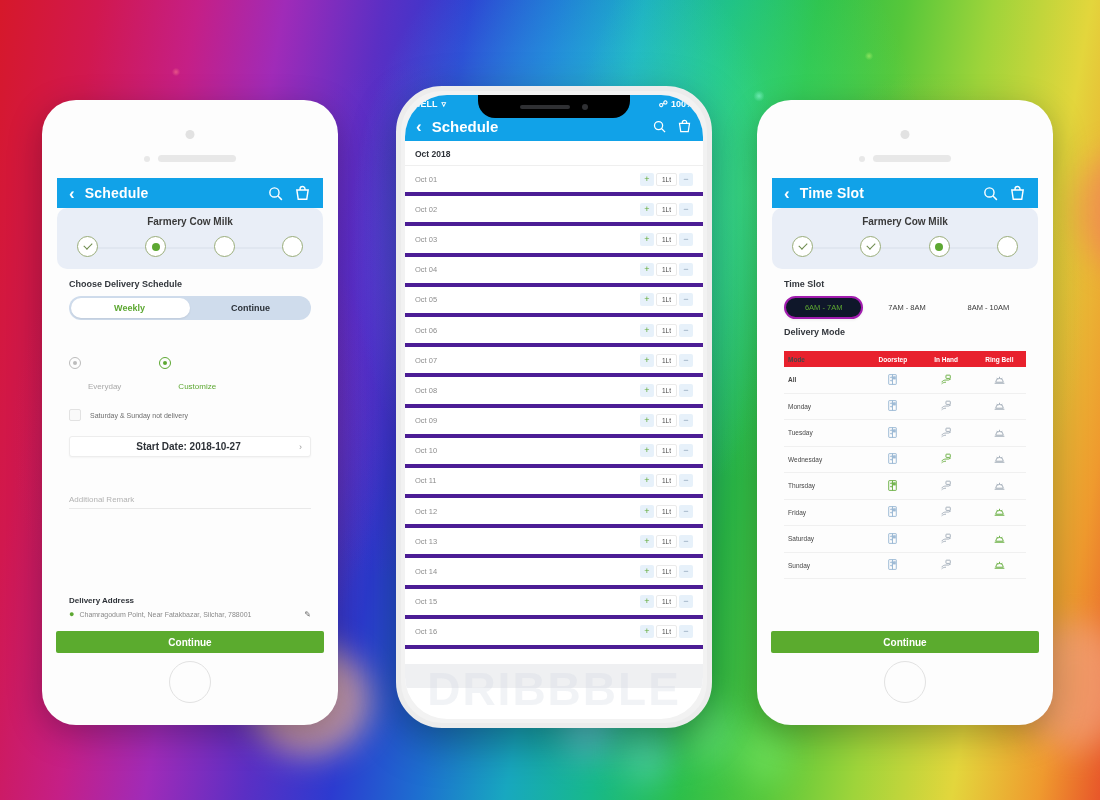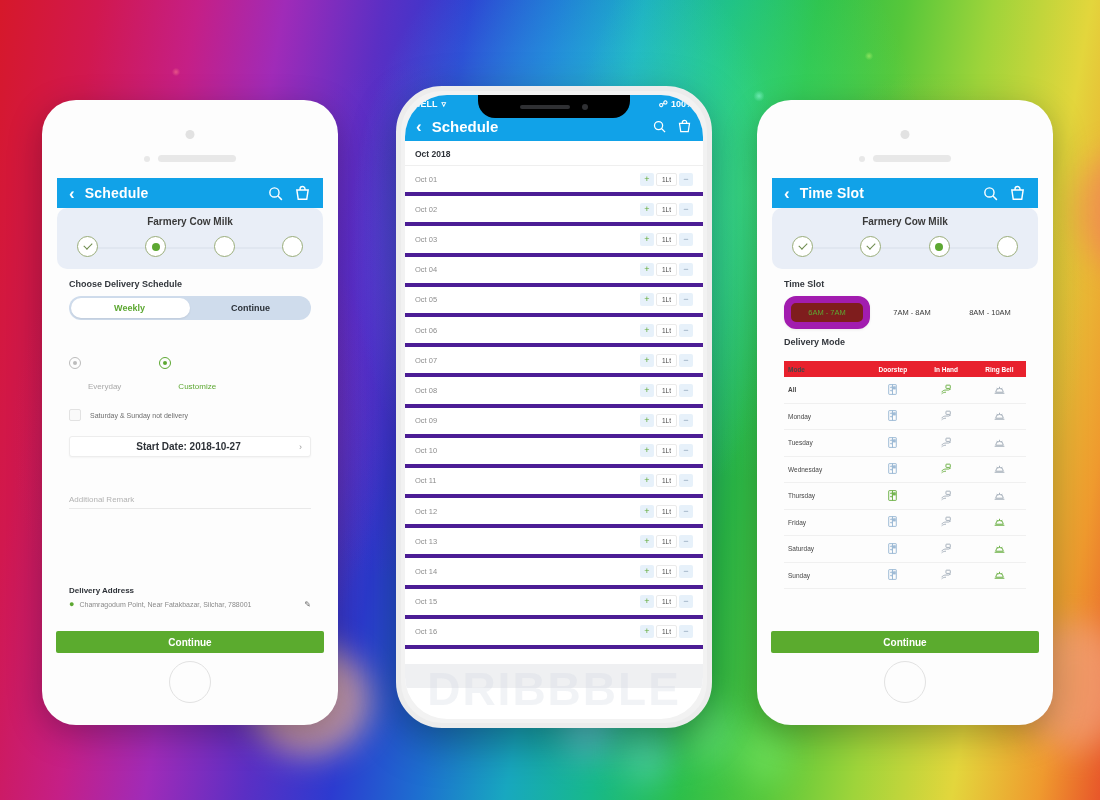--- a/index.html
+++ b/index.html
@@ -132,21 +132,21 @@
 
   .date-field { margin:15px 12px 0; height:21px; border:1px solid #ededed; border-radius:3px;
                 background:#fff; display:flex; align-items:center; padding:0 8px;
                 box-shadow:0 1px 2px rgba(0,0,0,.04); }
   .date-field .txt { flex:1; text-align:center; font-size:10px; font-weight:bold; color:#2e3238; }
   .date-field .chev { font-size:9px; color:#9b9b9b; }
 
   .remark { margin:38px 12px 0; border-bottom:1px solid #e9e9e9; padding-bottom:4px;
             font-size:8px; color:#b3b3b3; }
 
-  .addr-block { position:absolute; left:0; right:0; bottom:68px; padding:0 12px; }
+  .addr-block { position:absolute; left:0; right:0; bottom:58px; padding:0 12px; }
   .addr-title { font-size:8px; font-weight:bold; color:#2e3238; margin-bottom:5px; }
   .addr-line { display:flex; align-items:center; gap:5px; }
   .pin { color:#5da832; font-size:9px; line-height:1; }
   .addr-text { flex:1; font-size:7px; color:#8a8a8a; }
   .pencil { font-size:8px; color:#6f6f6f; }
 
   .cta { position:absolute; left:14px; right:14px; bottom:72px; height:22px;
          background:#5bab2e; color:#fff; border-radius:2px; border:0;
          font-size:10px; font-weight:bold; font-family:inherit; cursor:pointer; }
 
@@ -184,22 +184,22 @@
   .watermark { position:absolute; left:0; right:0; bottom:6px; height:48px;
                display:flex; align-items:center; justify-content:center;
                font-size:46px; font-weight:bold; color:rgba(210,215,225,.30);
                letter-spacing:2px; overflow:hidden; white-space:nowrap; }
 
   
   .slot-row { display:flex; align-items:center; padding:0 12px; gap:6px; }
   .slot {
     font-size:7.5px; color:#3a3a3a; padding:5px 0; flex:1; text-align:center;
   }
-  .slot.active { color:#5da832; border:7px solid #a21caf; border-radius:12px;
-                 background:#7f1d1d; box-shadow:0 1px 3px rgba(0,0,0,.07); }
+  .slot.active { color:#5da832; border:2px solid #a21caf; border-radius:12px;
+                 background:#0f172a; box-shadow:0 1px 3px rgba(0,0,0,.07); }
 
   .mode-table { margin:7px 12px 0; }
   .mode-head { display:flex; background:#e8212d; color:#fff; height:16px; align-items:center; }
   .mode-head div { font-size:6.5px; font-weight:bold; text-align:center; }
   .mode-row { display:flex; align-items:center; height:26.5px; border-bottom:1px solid #f0f0f0; }
   .mode-row div { font-size:6.5px; text-align:center; }
   .c1 { width:34%; text-align:left !important; padding-left:4px; color:#474747; }
   .c2, .c3, .c4 { width:22%; }
   .mi { display:inline-flex; }
   .mi svg { width:13px; height:13px; }

